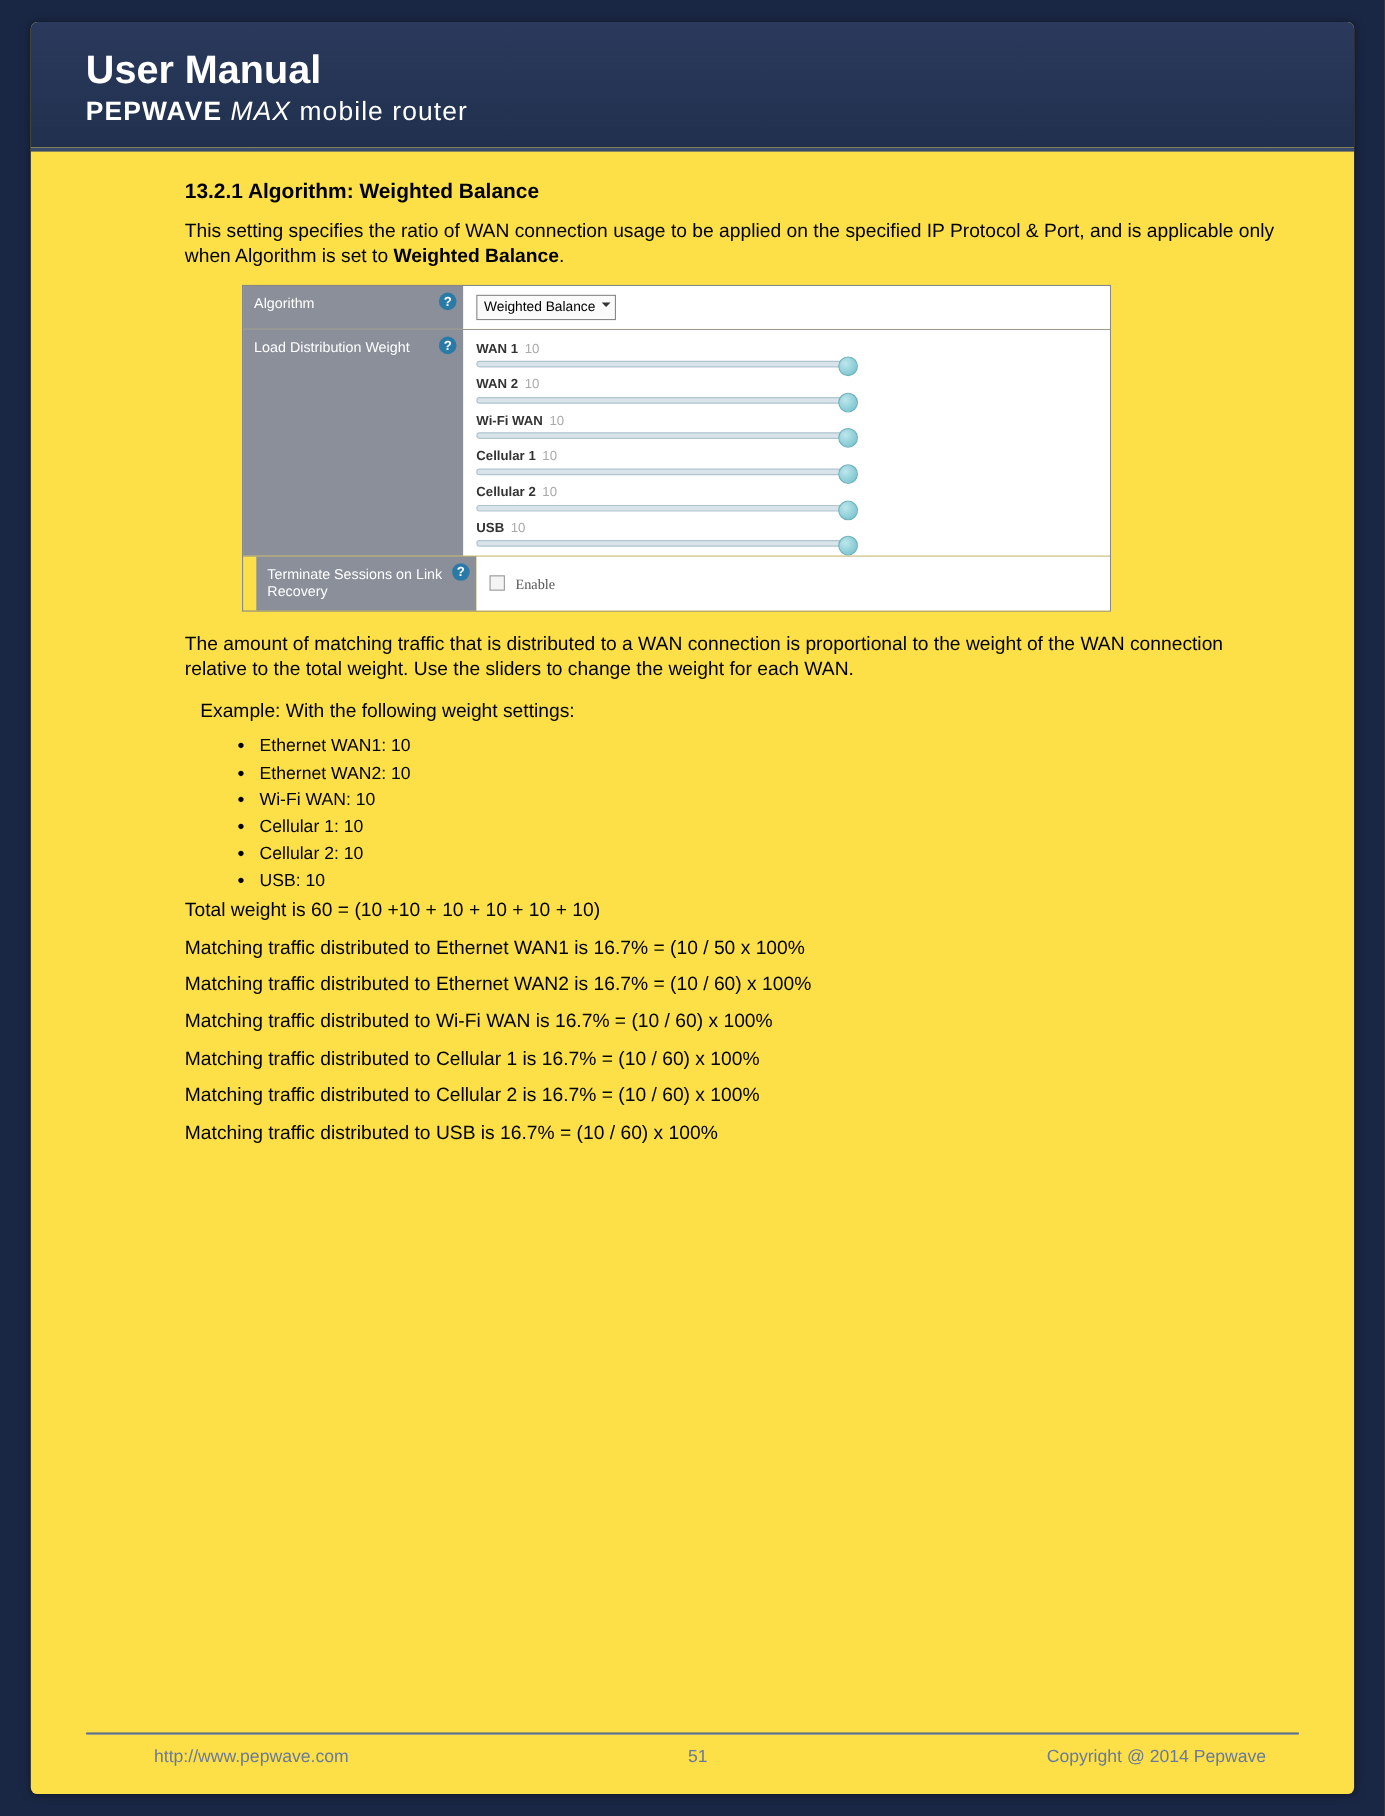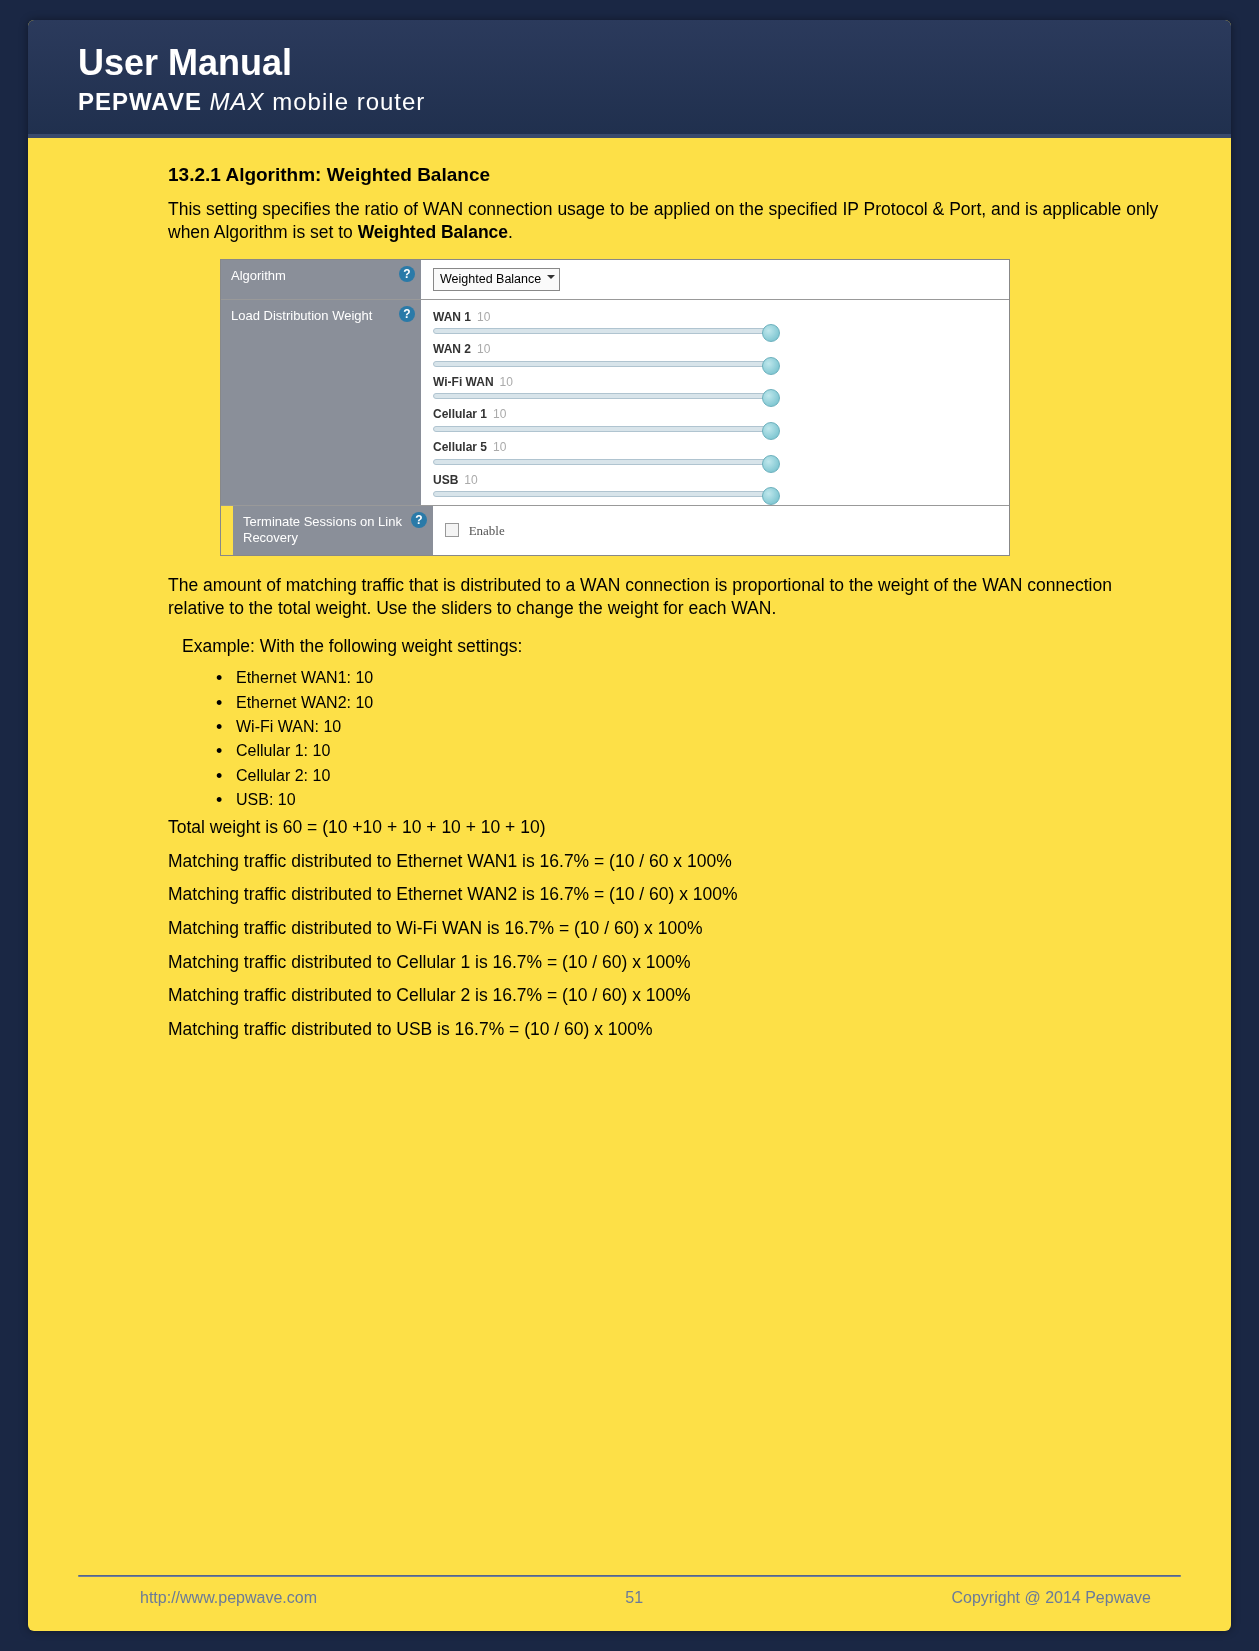--- a/index.html
+++ b/index.html
@@ -203,21 +203,21 @@
           </div>
           <div class="wan">
             <span class="wan-name">Wi-Fi WAN</span><span class="wan-val">10</span>
             <div class="slider"></div>
           </div>
           <div class="wan">
             <span class="wan-name">Cellular 1</span><span class="wan-val">10</span>
             <div class="slider"></div>
           </div>
           <div class="wan">
-            <span class="wan-name">Cellular 5</span><span class="wan-val">10</span>
+            <span class="wan-name">Cellular 2</span><span class="wan-val">10</span>
             <div class="slider"></div>
           </div>
           <div class="wan">
             <span class="wan-name">USB</span><span class="wan-val">10</span>
             <div class="slider"></div>
           </div>
         </div>
       </div>
 
       <div class="cfg-row">
@@ -242,21 +242,21 @@
     <ul class="bul">
       <li>Ethernet WAN1:  10</li>
       <li>Ethernet WAN2: 10</li>
       <li>Wi-Fi WAN: 10</li>
       <li>Cellular 1: 10</li>
       <li>Cellular 2: 10</li>
       <li>USB:      10</li>
     </ul>
 
     <div class="calc">Total weight is 60 = (10 +10 + 10 + 10 + 10 + 10)</div>
-    <div class="calc">Matching traffic distributed to Ethernet WAN1 is 16.7% = (10 / 60 x 100%</div>
+    <div class="calc">Matching traffic distributed to Ethernet WAN1 is 16.7% = (10 / 50 x 100%</div>
     <div class="calc">Matching traffic distributed to Ethernet WAN2 is 16.7% = (10 / 60) x 100%</div>
     <div class="calc">Matching traffic distributed to Wi-Fi WAN is 16.7% = (10 / 60) x 100%</div>
     <div class="calc">Matching traffic distributed to Cellular 1 is 16.7% = (10 / 60) x 100%</div>
     <div class="calc">Matching traffic distributed to Cellular 2 is 16.7% = (10 / 60) x 100%</div>
     <div class="calc">Matching traffic distributed to USB is 16.7% = (10 / 60) x 100%</div>
 
   </div>
 
   <div class="ftr-divider"></div>
   <div class="ftr">

